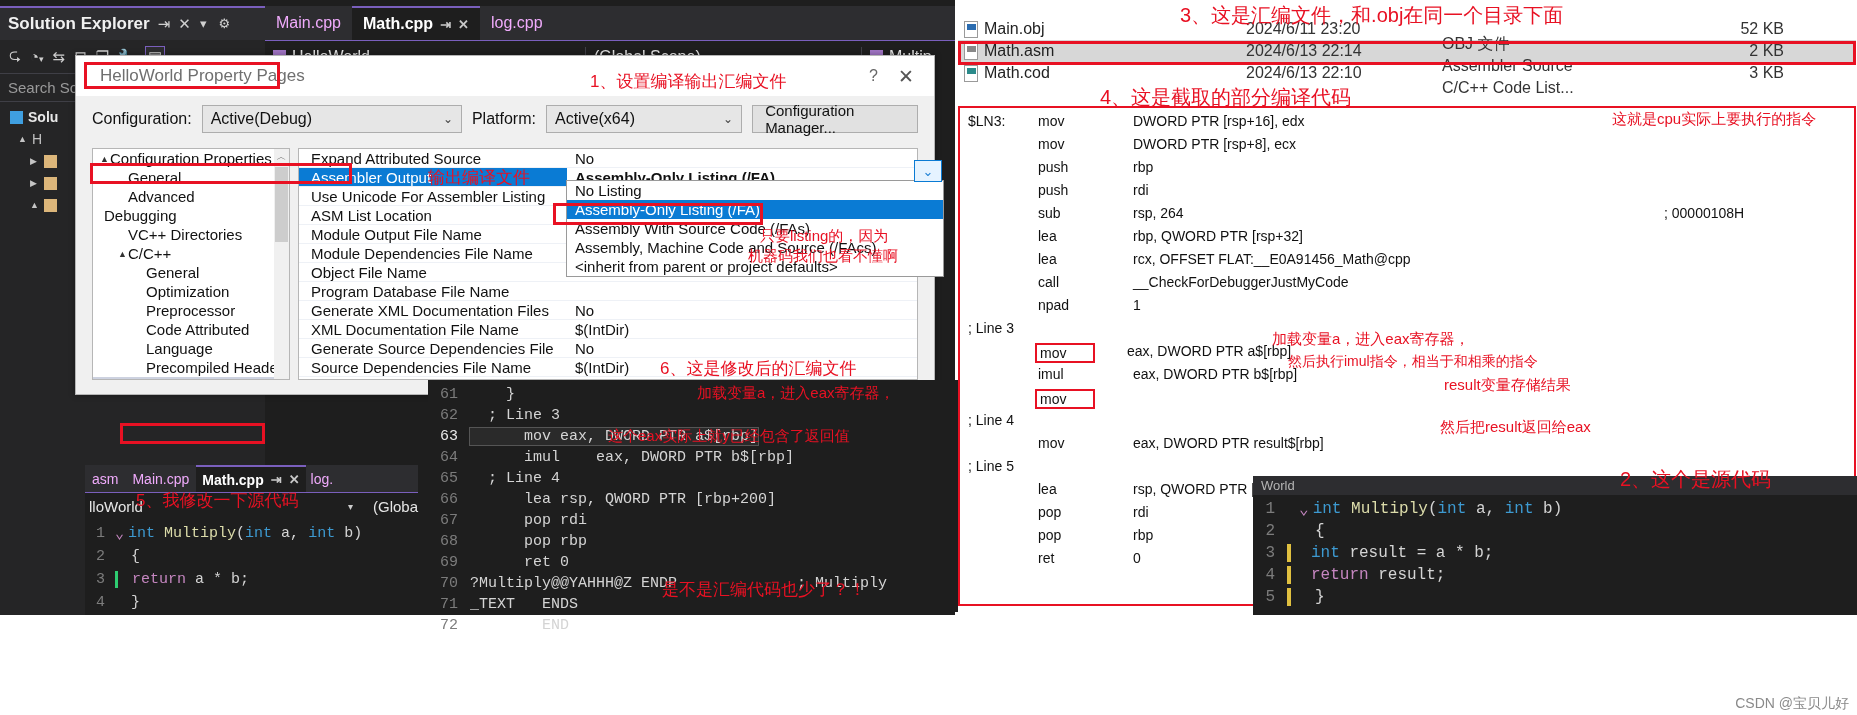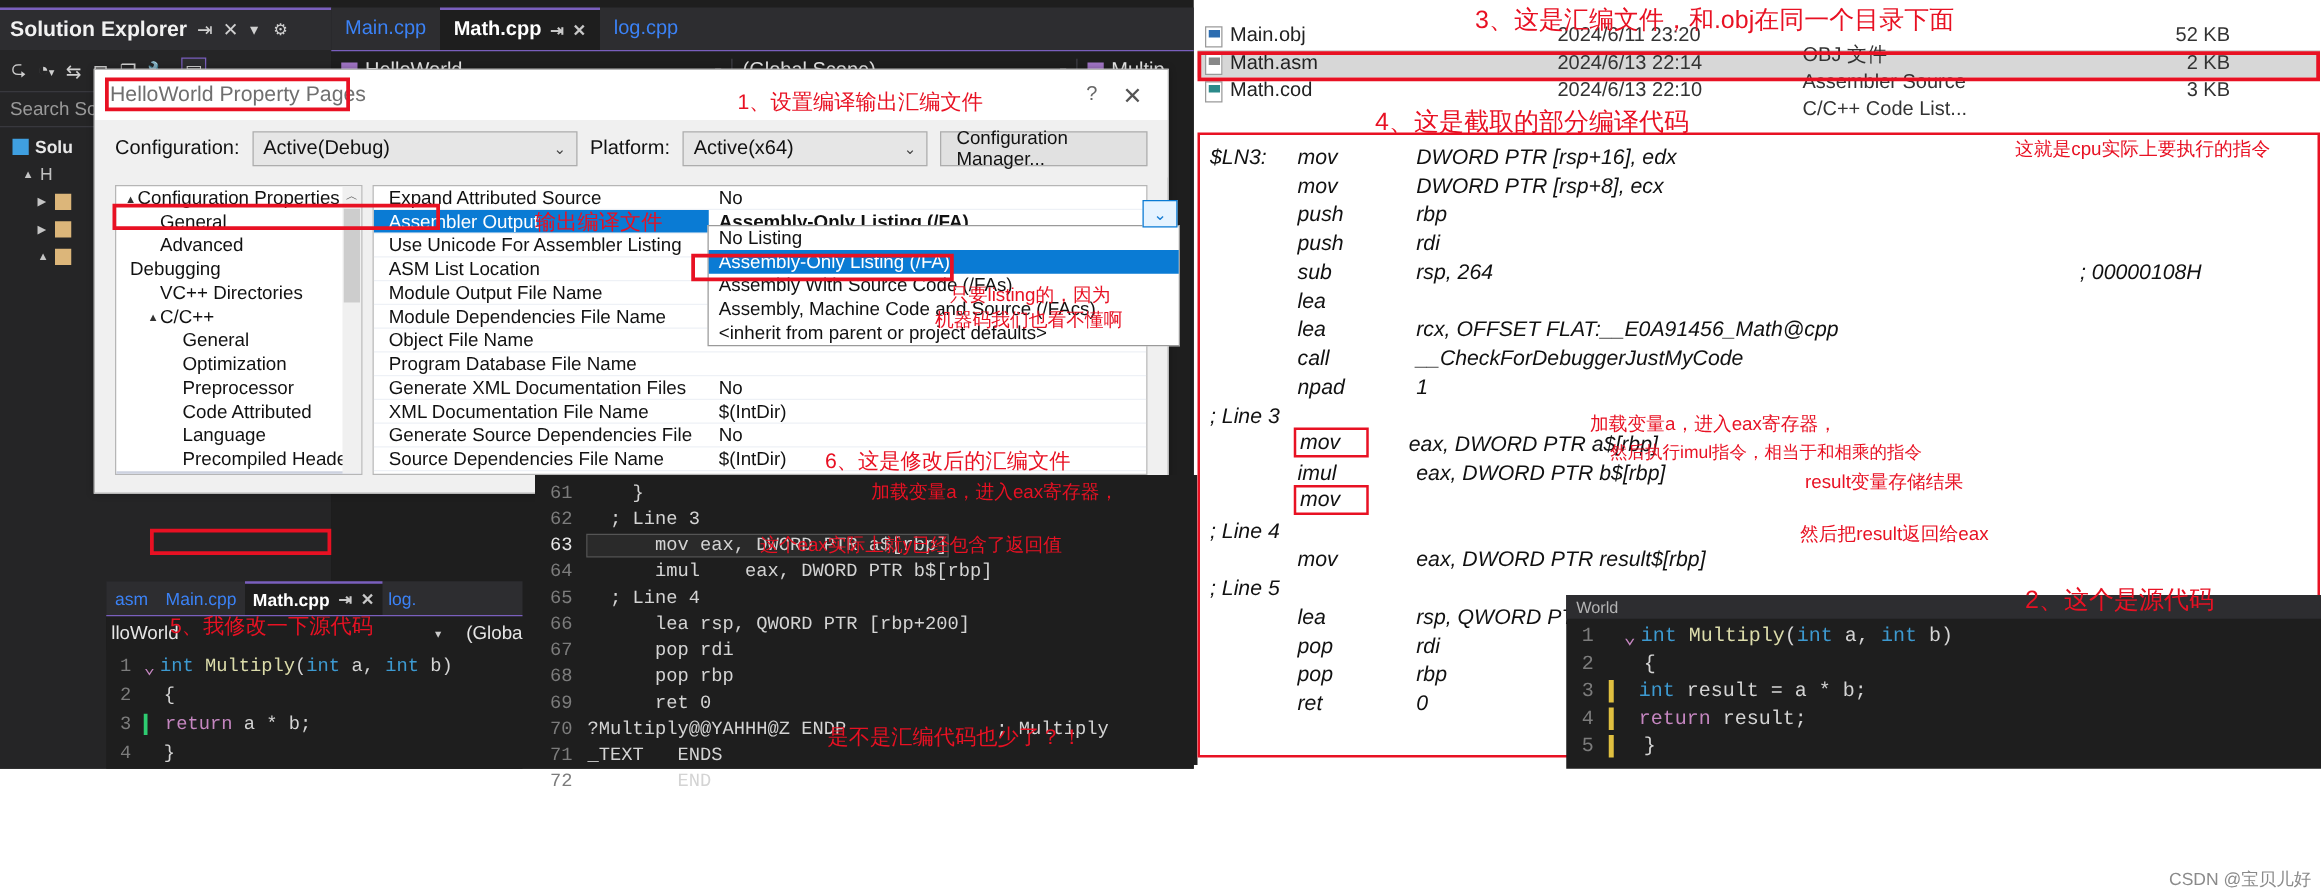--- a/index.html
+++ b/index.html
@@ -27,34 +27,34 @@
   #se-toolbar .tb.sel { outline:1px solid #7a5fbd; background:#2d2d30; padding:1px 2px;}
   #se-search { left:0; top:74px; width:265px; height:28px; background:#252526; color:#9a9a9a;
                font-size:15px; display:flex; align-items:center; padding-left:8px; border-bottom:1px solid #3f3f46;}
   #se-tree { left:0; top:102px; width:265px; height:513px; background:#252526; padding-top:4px; }
   .tree-row { height:22px; display:flex; align-items:center; color:#e8e8e8; font-size:14px; padding-left:10px; gap:5px;}
   .tri { color:#c5c5c5; font-size:9px; width:9px; }
   .sq { width:13px; height:13px; display:inline-block; }
 
   
   #tabstrip { left:265px; top:6px; width:690px; height:34px; background:#2d2d30; display:flex; align-items:stretch; }
-  .tab { display:flex; align-items:center; gap:7px; padding:0 11px; font-size:16px; color:#3b82f6; }
+  .tab { display:flex; align-items:center; gap:7px; padding:0 11px; font-size:16px; color:#f0abfc; }
   .tab.active { background:#1e1e1e; color:#ffffff; font-weight:bold; border-top:2px solid #7a5fbd;}
   .tab .tglyph { font-size:13px; color:#c8c8c8; }
   #navbar { left:265px; top:40px; width:690px; height:32px; background:#1e1e1e;
             border-top:1px solid #7a5fbd; display:flex; align-items:center; color:#e6e6e6; font-size:16px; }
   .navcell { display:flex; align-items:center; gap:6px; padding:0 8px; height:100%; }
   .navcell .caret { color:#cfcfcf; font-size:10px; }
   #navbar .divline { width:1px; height:20px; background:#3f3f46;}
   #editor-body { left:265px; top:72px; width:690px; height:543px; background:#1e1e1e;}
 
   
   #dialog { left:75px; top:55px; width:860px; height:340px; background:#f0f0f0; border:1px solid #b6b6b6;
             box-shadow:0 0 6px rgba(0,0,0,.35); }
-  #dlg-title { height:40px; background:#ffffff; display:flex; align-items:center; padding-left:12px; position:relative;}
+  #dlg-title { height:40px; background:#ffffff; display:flex; align-items:center; padding-left:24px; position:relative;}
   #dlg-title-text { font-size:17px; color:#6f6f6f; }
   #dlg-title-box { position:absolute; left:8px; top:6px; width:196px; height:27px; border:3px solid #e81123; }
   #dlg-help { position:absolute; right:56px; top:11px; color:#666; font-size:16px;}
   #dlg-close { position:absolute; right:20px; top:9px; color:#555; font-size:19px;}
   #cfgbar { position:absolute; left:0; top:40px; width:100%; height:46px; background:#f0f0f0;
             display:flex; align-items:center; padding:0 16px; gap:10px; }
   .cfglabel { font-size:16px; color:#111; }
   .combo { height:28px; background:#e6e6e6; border:1px solid #adadad; display:flex; align-items:center;
            justify-content:space-between; padding:0 8px; font-size:16px; color:#111; }
   .combo .chev { color:#444; font-size:12px; }
@@ -110,21 +110,21 @@
   .frow { height:22px; display:flex; align-items:center; font-size:16px; color:#222; }
   .frow.sel { background:#d7d7d7; }
   .fico { width:26px; display:flex; justify-content:center; }
   .fname { width:262px; display:flex; align-items:center; }
   .fdate { width:196px; color:#333;}
   .ftype { width:222px; color:#333;margin-top:30px;}
   .fsize { width:132px; text-align:right; color:#333; padding-right:12px;}
 
   
   #asmlist { left:958px; top:106px; width:898px; height:500px; background:#fff; border:2px solid #e81123;}
-  .aline { height:23px; display:flex; align-items:flex-end; font-size:17px; color:#111;font-style:italic; }
+  .aline { height:23px; display:flex; align-items:flex-start; font-size:14px; color:#111; }
   .alabel { width:78px; padding-left:8px; }
   .aop { width:95px; }
   .aarg { flex:1; }
   .acmt { color:#111; }
   .opbox { border:2px solid #e81123; padding:0 3px; margin-left:-3px; }
 
   
   #minisrc { left:1253px; top:476px; width:604px; height:139px; background:#1e1e1e; }
   #minisrc-tabs { height:19px; background:#2d2d30; display:flex; align-items:center; color:#b4b4b4; font-size:13px; padding-left:8px;}
   .mline { display:flex; height:22px; align-items:center; font-family:"Liberation Mono", monospace; font-size:16px;}
@@ -565,20 +565,21 @@
       </div>
       <div class="aline">
         <div class="alabel"></div>
         <div class="aop">sub</div>
         <div class="aarg">rsp, 264</div>
         <div class="acmt" style="width: 190px;">; 00000108H</div>
       </div>
       <div class="aline">
         <div class="alabel"></div>
         <div class="aop">lea</div>
+        <div class="aarg">rbp, QWORD PTR [rsp+32]</div>
         <div class="acmt" style="width: 190px;"></div>
       </div>
       <div class="aline">
         <div class="alabel"></div>
         <div class="aop">lea</div>
         <div class="aarg">rcx, OFFSET FLAT:__E0A91456_Math@cpp</div>
         <div class="acmt" style="width: 190px;"></div>
       </div>
       <div class="aline">
         <div class="alabel"></div>

